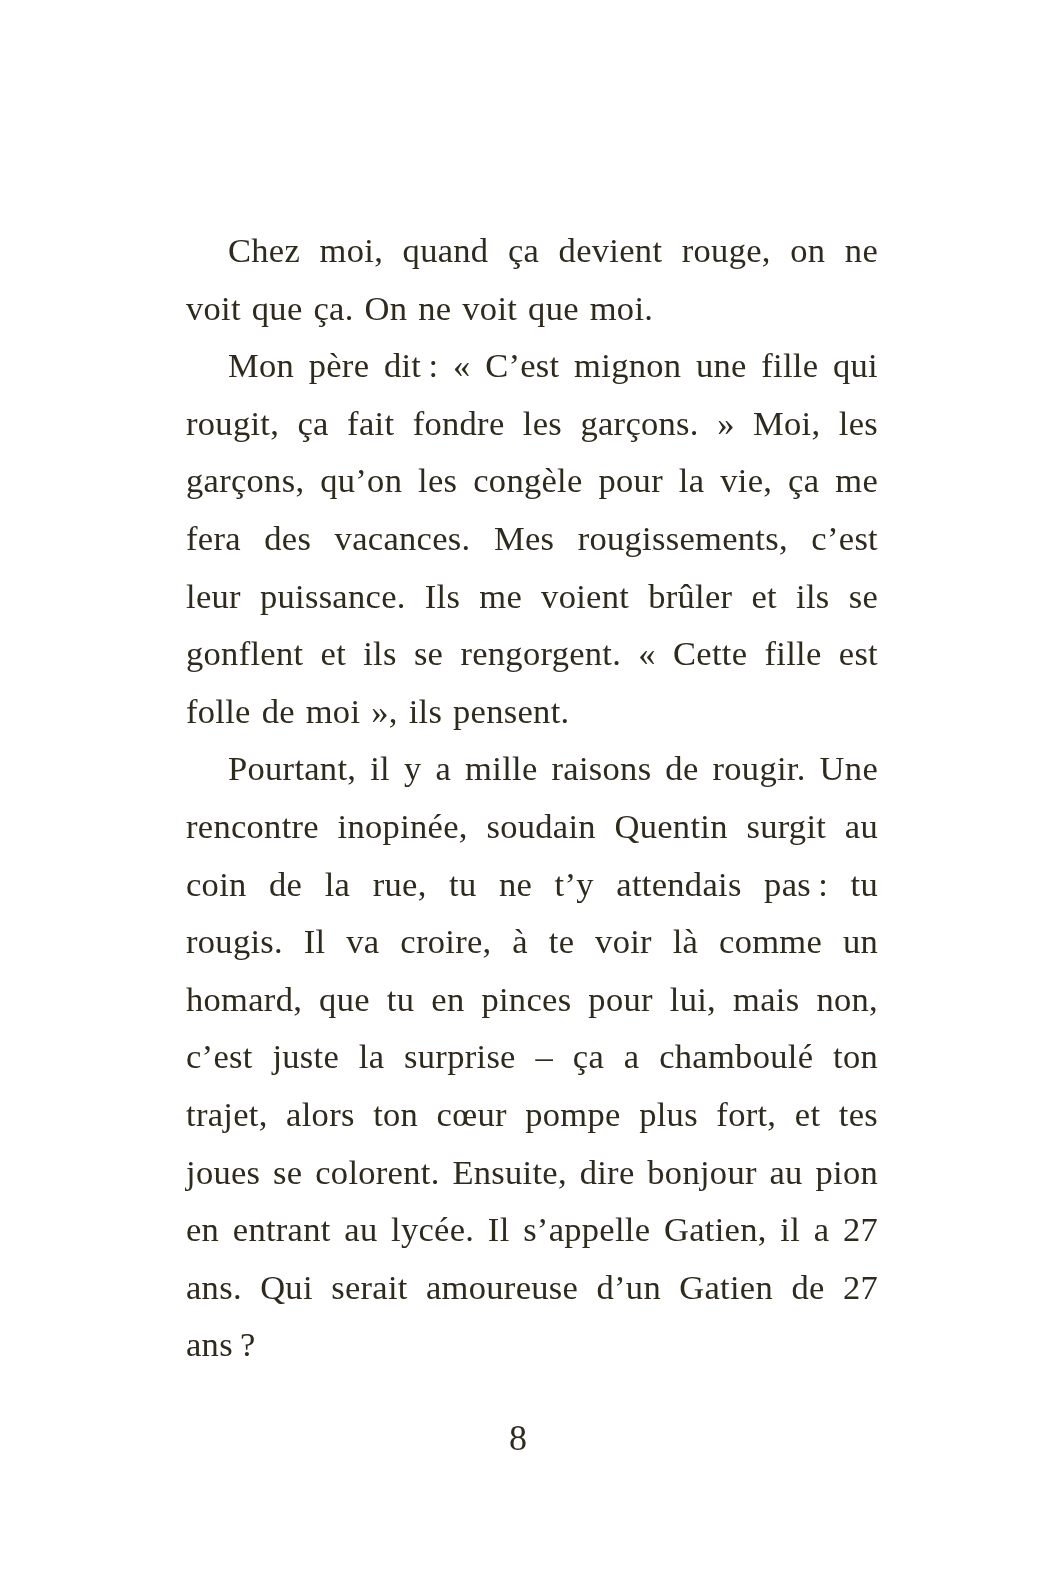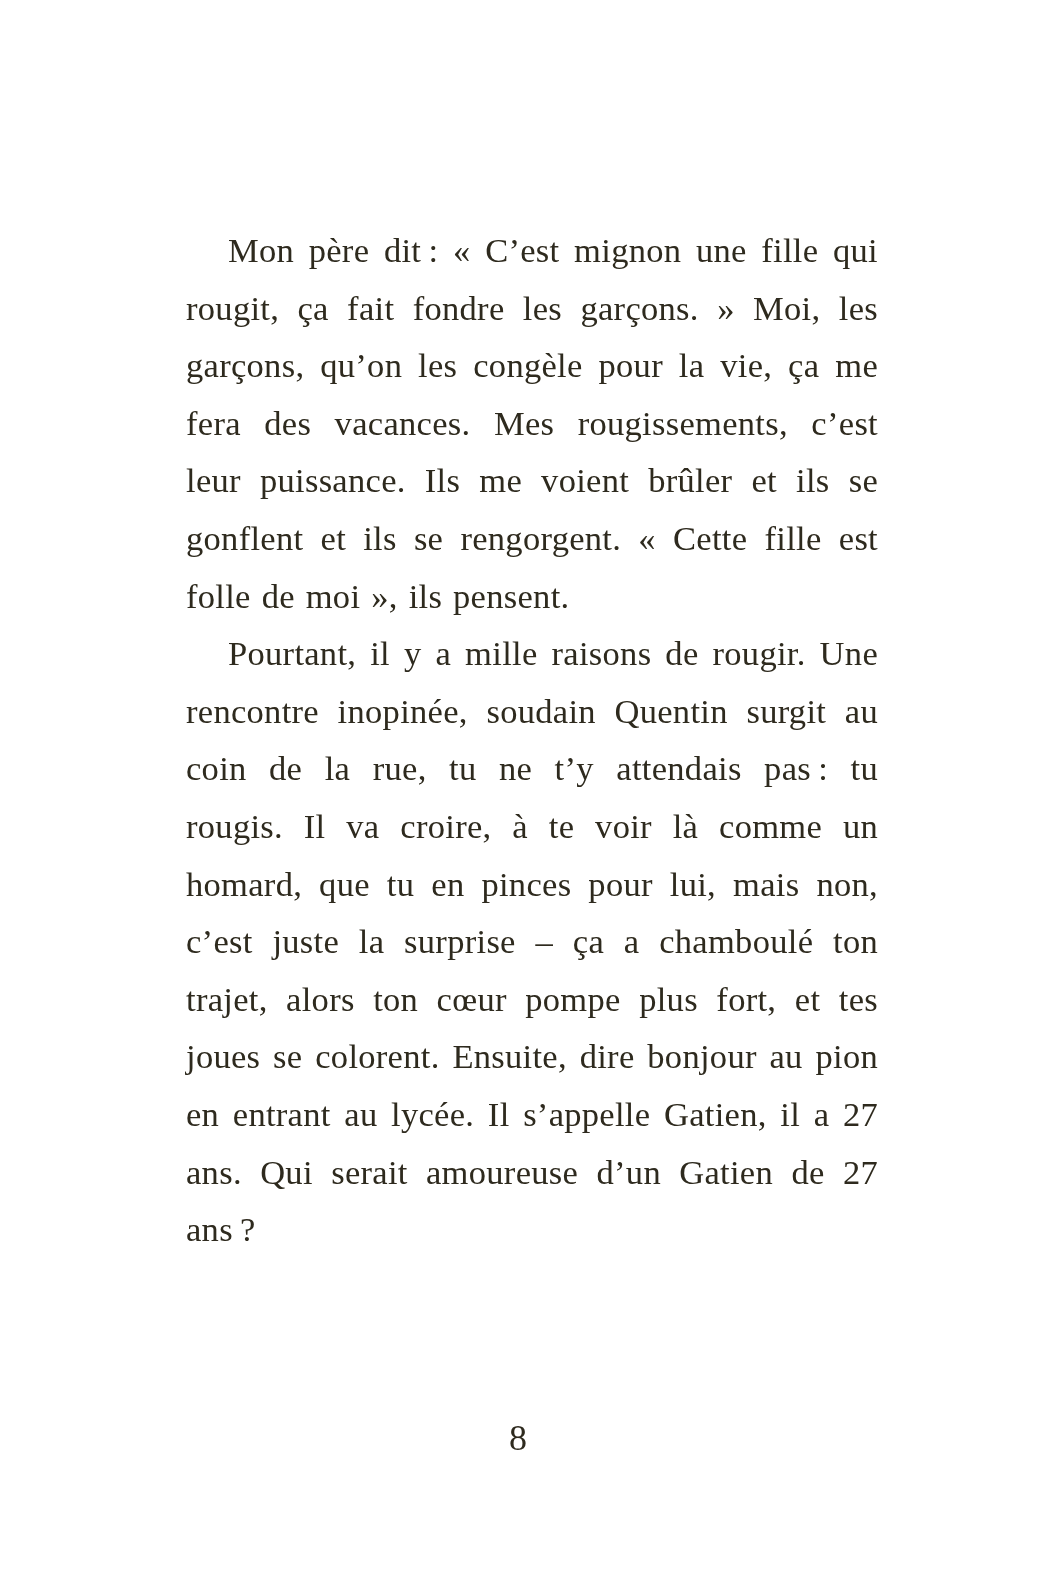--- a/index.html
+++ b/index.html
@@ -42,17 +42,18 @@
     text-align: center;
     font-size: 36px;
     line-height: 40px;
   }
 </style>
 </head>
 <body style="background: rgb(255, 255, 255);">
 
 <div class="book-page" style="color: rgb(46, 42, 30);">
   <div class="text-block">
+    <p>Chez moi, quand ça devient rouge, on ne voit que ça. On ne voit que moi.</p>
     <p>Mon père dit : «&nbsp;C’est mignon une fille qui rougit, ça fait fondre les garçons.&nbsp;» Moi, les garçons, qu’on les congèle pour la vie, ça me fera des vacances. Mes rougissements, c’est leur puissance. Ils me voient brûler et ils se gonflent et ils se rengorgent. «&nbsp;Cette fille est folle de moi&nbsp;», ils pensent.</p>
     <p>Pourtant, il y a mille raisons de rougir. Une rencontre inopinée, soudain Quentin surgit au coin de la rue, tu ne t’y attendais pas : tu rougis. Il va croire, à te voir là comme un homard, que tu en pinces pour lui, mais non, c’est juste la surprise – ça a chamboulé ton trajet, alors ton cœur pompe plus fort, et tes joues se colorent. Ensuite, dire bonjour au pion en entrant au lycée. Il s’appelle Gatien, il a 27 ans. Qui serait amoureuse d’un Gatien de 27 ans ?</p>
   </div>
   <div class="page-number">8</div>
 </div>
 
 </body></html>

